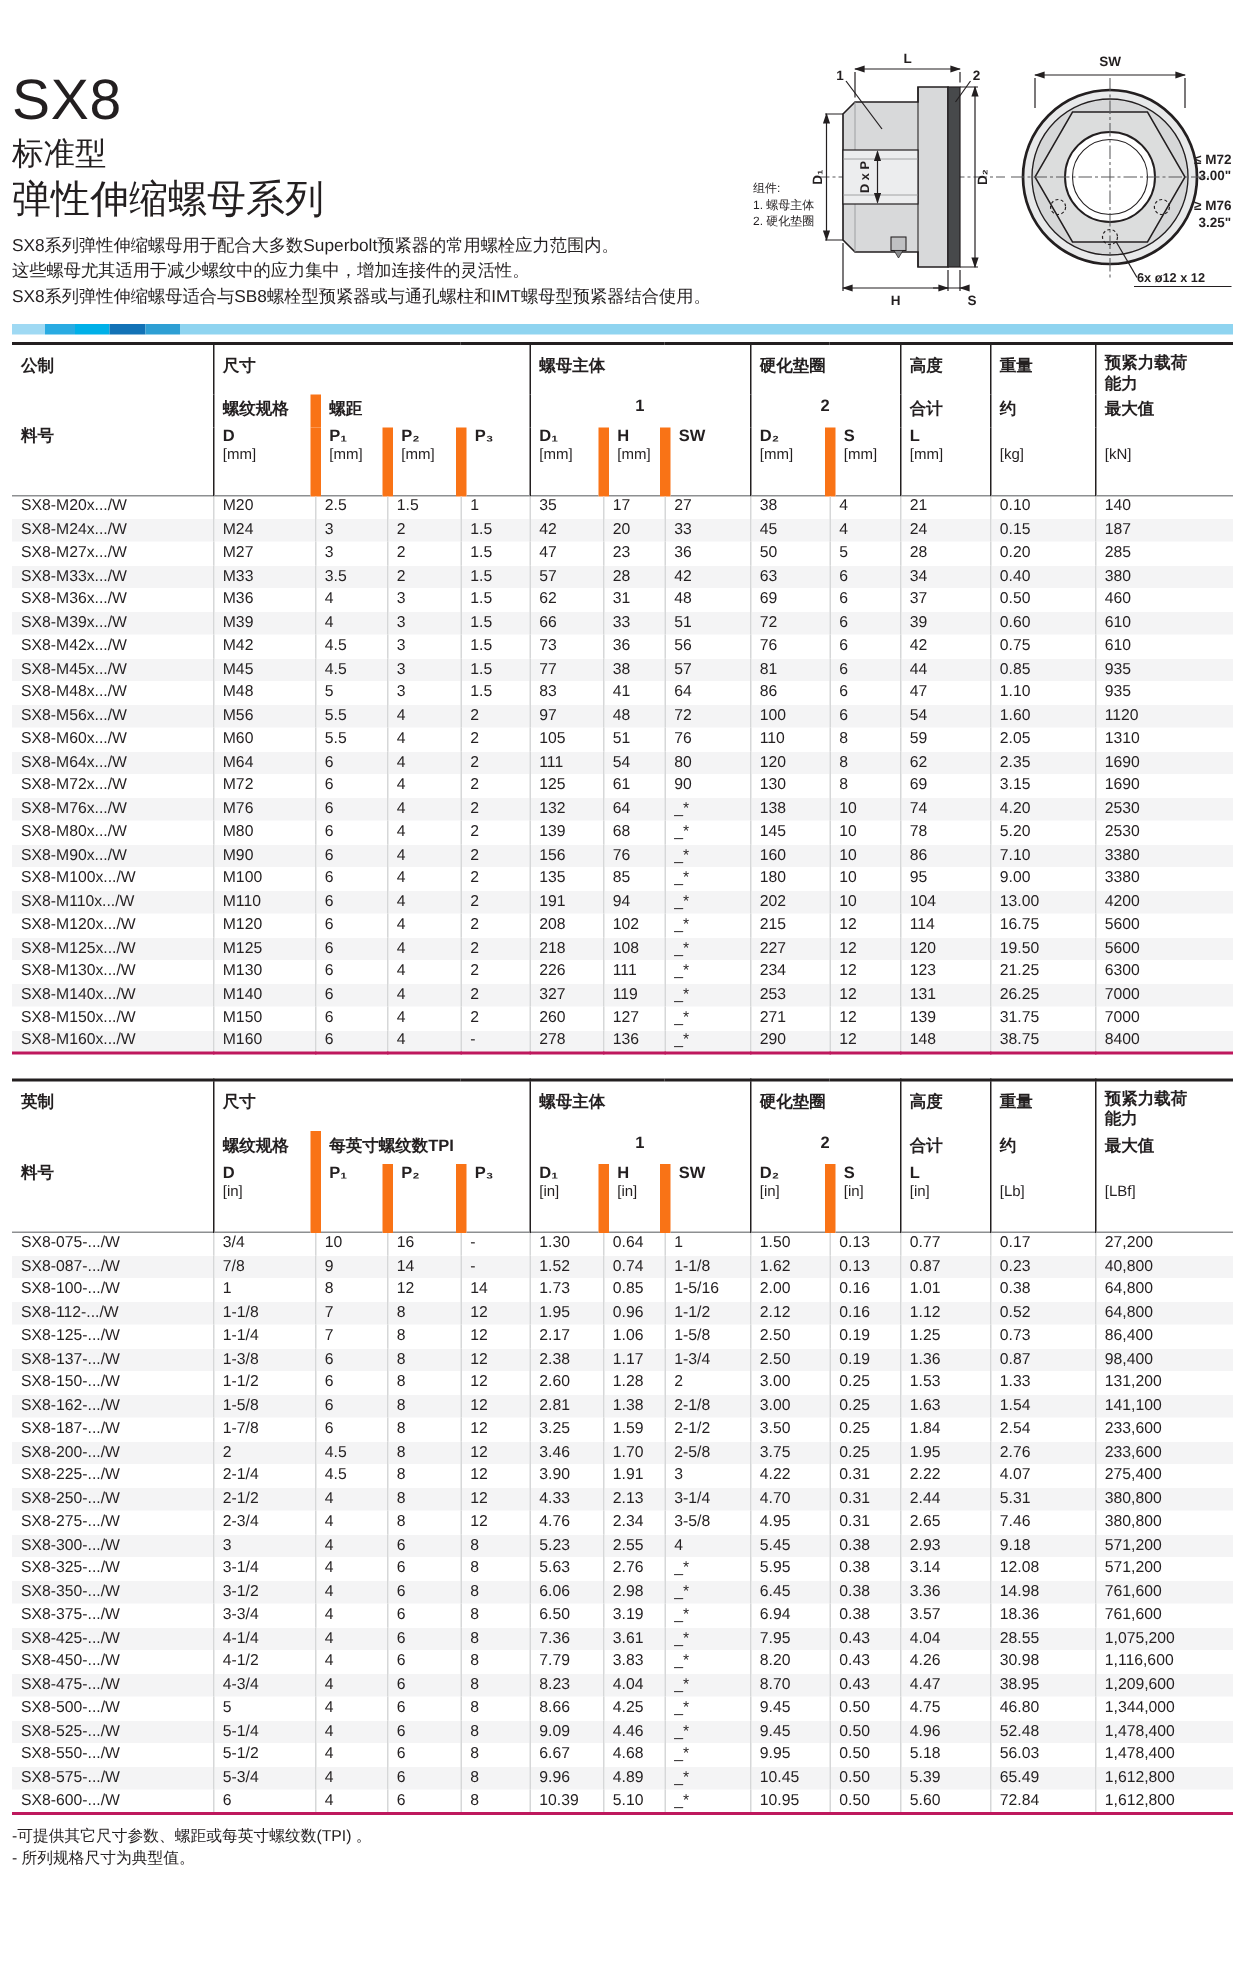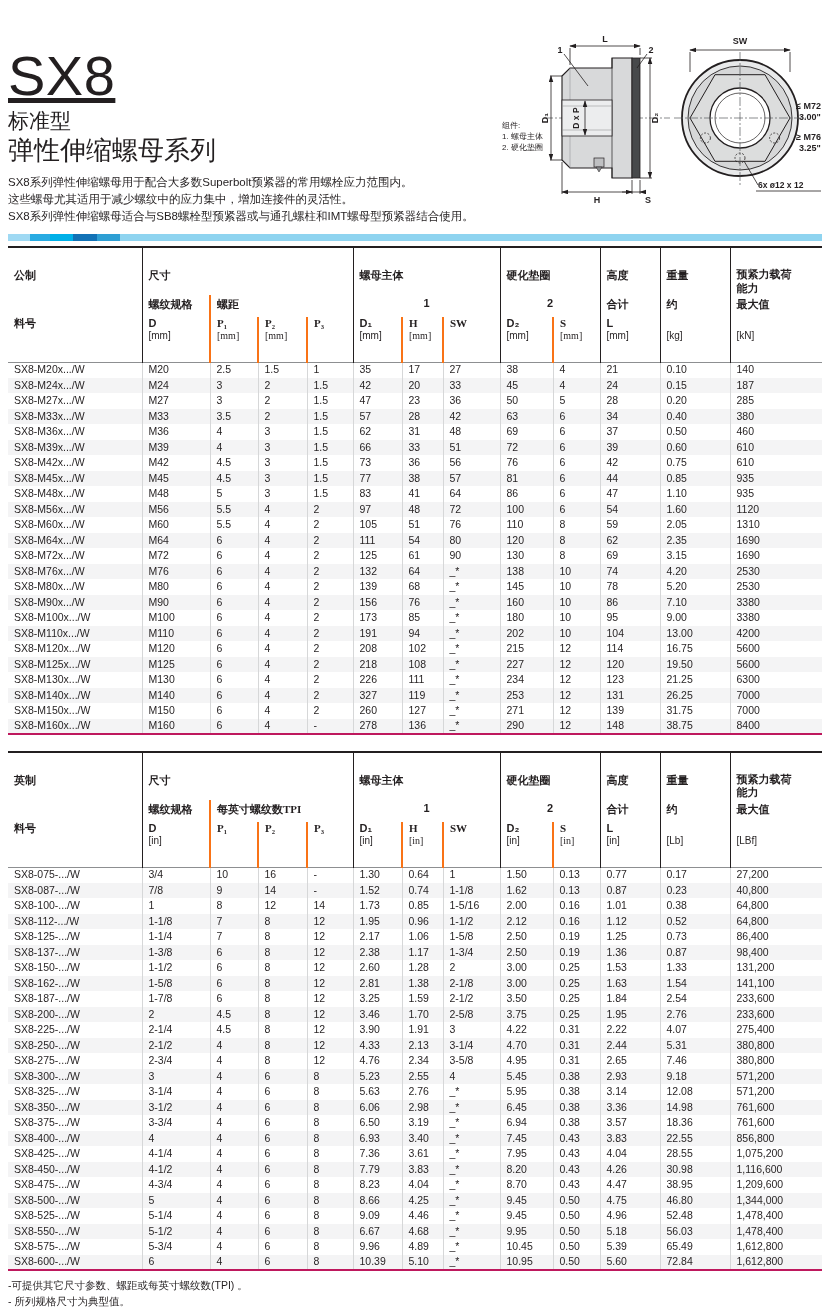--- a/index.html
+++ b/index.html
@@ -5,44 +5,44 @@
   * { margin:0; padding:0; box-sizing:border-box; }
   html,body { background:#ffffff; }
   .page {
     position:relative; width:830px; height:1307px; background:#fff;
     font-family:"Liberation Sans","DejaVu Sans",sans-serif; color:#231f20;
     overflow:hidden;
   }
   .content { padding:0 8px; }
 
   
-  .title { margin-top:48px; font-size:56px; line-height:1.0; font-weight:400; letter-spacing:.5px;text-decoration:underline; }
+  .title { margin-top:48px; font-size:38px; line-height:1.0; font-weight:400; letter-spacing:.5px; }
   .subtitle1 { margin-top:5px; font-size:21px; line-height:1.15; font-weight:400; }
   .subtitle2 { margin-top:2px; font-size:26px; line-height:1.2; font-weight:400; }
   .desc { margin-top:8px; font-size:11.5px; line-height:1.48; }
 
   
   .accent-bar { display:flex; height:7px; margin-top:9px; width:814px; }
   .accent-bar div { height:7px; }
 
   
   .drawing { position:absolute; left:500px; top:28px; width:322px; height:185px; }
 
   
   table { border-collapse:collapse; table-layout:fixed; width:814px; border-top:2px solid #231f20; margin-top:5px; }
   table.second { margin-top:16px; }
   thead th { text-align:left; font-weight:700; font-size:11px; padding-left:6px; vertical-align:top; }
-  thead tr.r1 th { height:26px; padding-top:20px; }
+  thead tr.r1 th { height:26px; padding-top:6px; }
   thead tr.r2 th { height:22px; padding-top:2px; }
   thead tr.r3 th { height:42px; vertical-align:bottom; padding-bottom:20px;margin-left:38px; }
   thead tr.r3 .sym { font-size:11px; font-weight:700; line-height:1.15; min-height:13px; }
   thead tr.r3 .unit { font-size:10px; font-weight:400; line-height:1.15; min-height:12px; }
   thead { border-bottom:1px solid #8d8f91; }
   thead th.grp { border-left:1px solid #231f20; }
-  thead th.sub { border-left:2px solid #f97316;font-family:Liberation Serif, serif; }
+  thead th.sub { border-left:7px solid #f97316; }
   thead th.ctr { text-align:center; padding-left:0; }
   thead .wrap { display:block; width:64px; line-height:1.2; }
   tbody td { height:15.5px; font-size:10.5px; line-height:1.1; padding:0 0 0 6px; white-space:nowrap; overflow:hidden; }
   tbody td + td { border-left:1px solid #d6d7d8; }
   tbody tr:nth-child(even) { background:#f4f4f5; }
   tbody { border-bottom:2px solid #be185d; }
 
   
   .footnotes { margin-top:7px; font-size:10.5px; line-height:1.5; }
 </style>
@@ -494,21 +494,21 @@
             <td>86</td>
             <td>7.10</td>
             <td>3380</td>
           </tr>
           <tr>
             <td>SX8-M100x.../W</td>
             <td>M100</td>
             <td>6</td>
             <td>4</td>
             <td>2</td>
-            <td>173</td>
+            <td>135</td>
             <td>85</td>
             <td>_*</td>
             <td>180</td>
             <td>10</td>
             <td>95</td>
             <td>9.00</td>
             <td>3380</td>
           </tr>
           <tr>
             <td>SX8-M110x.../W</td>
@@ -961,35 +961,20 @@
             <td>6.50</td>
             <td>3.19</td>
             <td>_*</td>
             <td>6.94</td>
             <td>0.38</td>
             <td>3.57</td>
             <td>18.36</td>
             <td>761,600</td>
           </tr>
           <tr>
-            <td>SX8-400-.../W</td>
-            <td>4</td>
-            <td>4</td>
-            <td>6</td>
-            <td>8</td>
-            <td>6.93</td>
-            <td>3.40</td>
-            <td>_*</td>
-            <td>7.45</td>
-            <td>0.43</td>
-            <td>3.83</td>
-            <td>22.55</td>
-            <td>856,800</td>
-          </tr>
-          <tr>
             <td>SX8-425-.../W</td>
             <td>4-1/4</td>
             <td>4</td>
             <td>6</td>
             <td>8</td>
             <td>7.36</td>
             <td>3.61</td>
             <td>_*</td>
             <td>7.95</td>
             <td>0.43</td>

